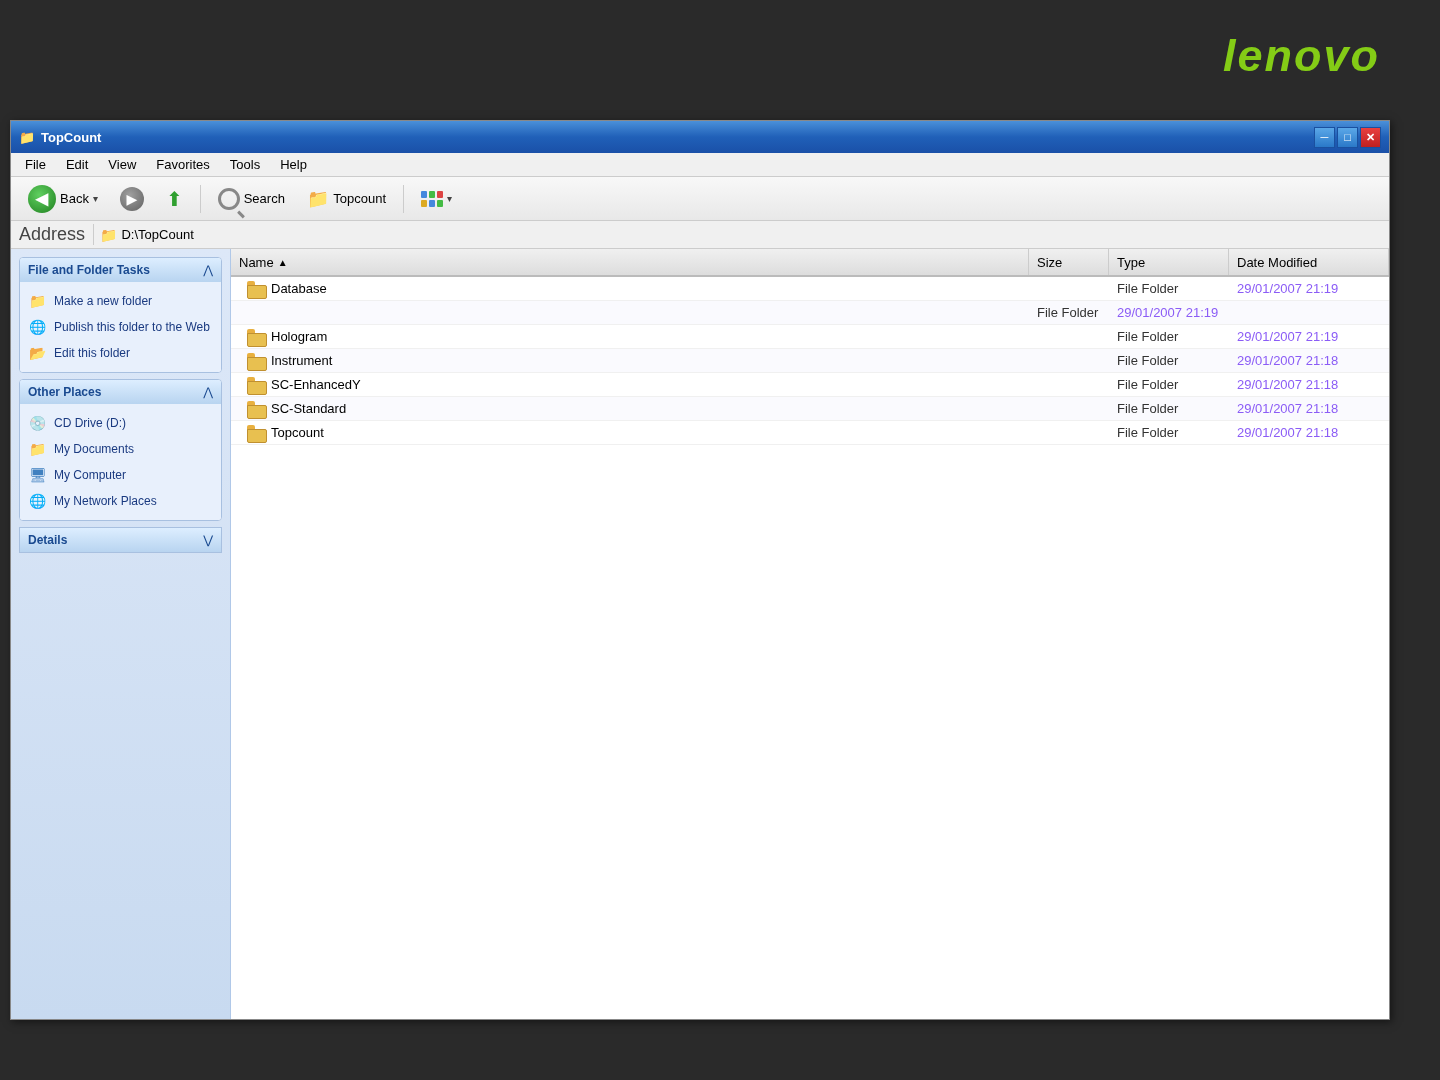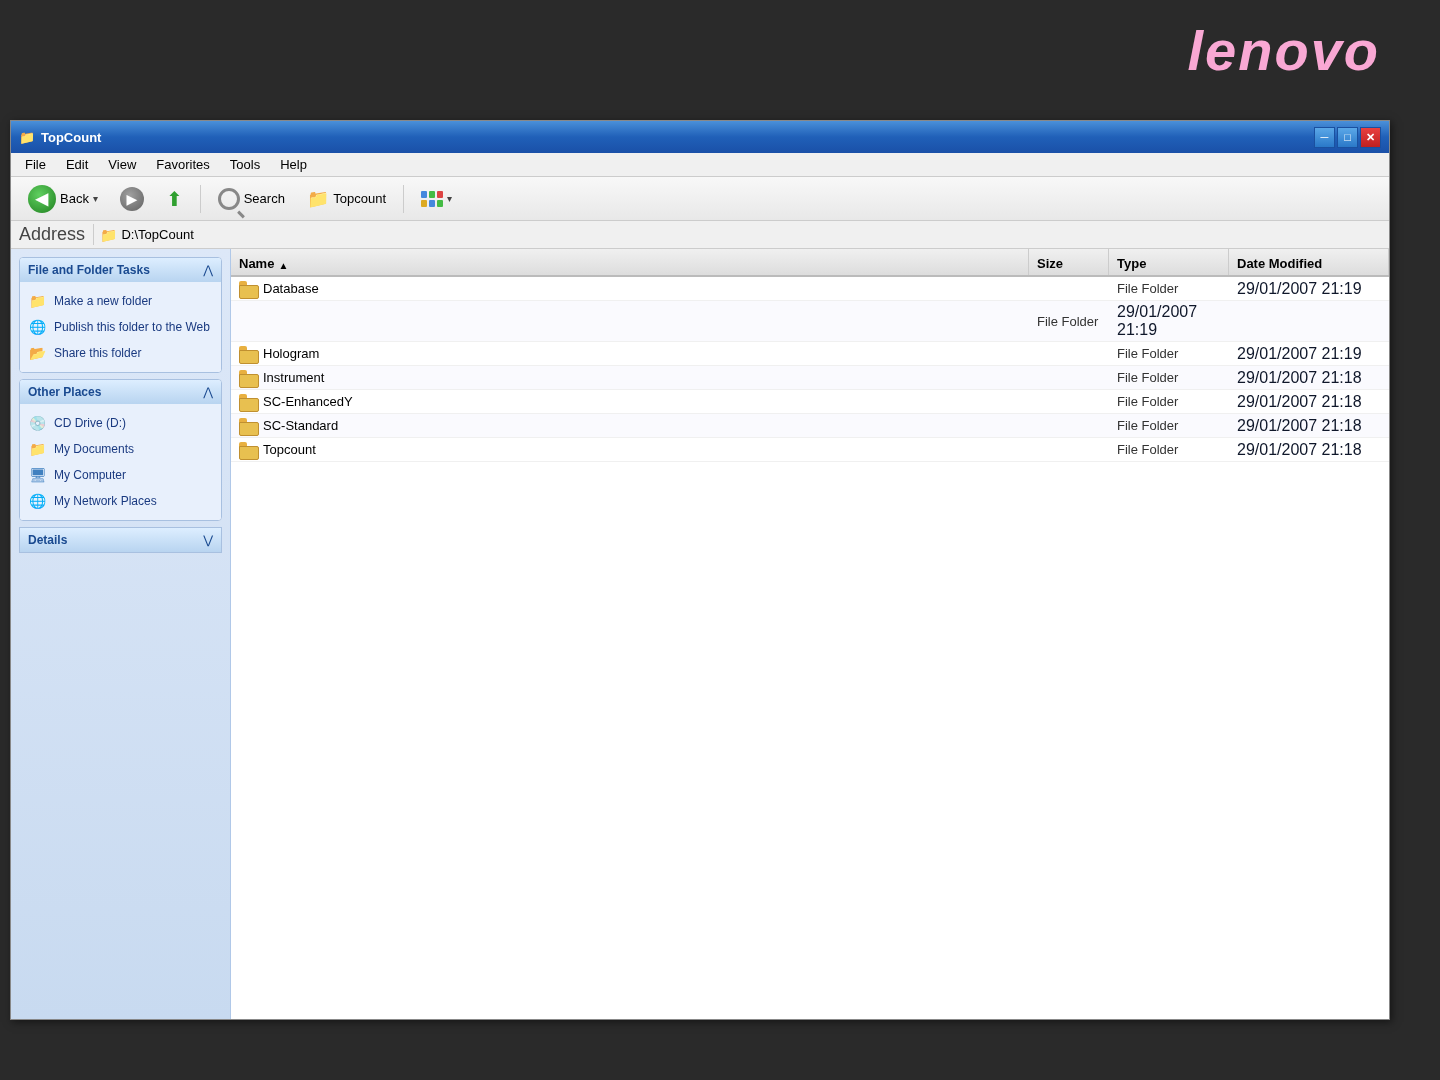--- a/index.html
+++ b/index.html
@@ -9,24 +9,24 @@
       background: #2a2a2a;
       font-family: 'Tahoma', 'Arial', sans-serif;
       font-size: 13px;
       overflow: hidden;
       position: relative;
     }
 
     
     .lenovo-brand {
       position: absolute;
-      top: 18px;
+      top: 30px;
       right: 60px;
-      color: #f9a8d4;
-      font-size: 56px;
+      color: #84cc16;
+      font-size: 45px;
       font-style: italic;
       font-weight: bold;
       font-family: 'Arial', sans-serif;
       letter-spacing: 2px;
     }
 
     
     .window {
       position: absolute;
       top: 120px;
@@ -256,39 +256,39 @@
       background: linear-gradient(to bottom, #f0f0f0, #ddd);
       border-bottom: 2px solid #bbb;
       min-height: 28px;
     }
     .col-header {
       padding: 4px 8px;
       font-size: 13px;
       color: #000;
       border-right: 1px solid #ccc;
       display: flex;
-      align-items: flex-end;
+      align-items: center;
       gap: 4px;
       cursor: pointer;
-      font-weight: bold;
     }
 
     
     .file-list {
       flex: 1;
       overflow-y: auto;
       background: white;
     }
     .file-row {
       display: grid;
       grid-template-columns: 1fr 80px 120px 160px;
       min-height: 24px;
       border-bottom: 1px solid #f0f0f0;
       align-items: center;
       cursor: pointer;
+      padding-left: 8px;
     }
     .file-row:nth-child(even) { background: #fafafe; }
 
     .file-name-cell {
       padding: 2px 8px;
       display: flex;
       align-items: center;
       gap: 6px;
       font-size: 13px;
     }
@@ -316,21 +316,21 @@
       left: 0;
       width: 18px;
       height: 12px;
       background: #e8c050;
       border-radius: 0 2px 2px 2px;
       border: 1px solid #c09030;
     }
 
     .file-size { padding: 2px 8px; font-size: 13px; color: #333; }
     .file-type { padding: 2px 8px; font-size: 13px; color: #333; }
-    .file-date { padding: 2px 8px; font-size: 16px; color: #0f172a; }
+    .file-date { padding: 2px 8px; font-size: 13px; color: #8b5cf6; }
 
     
     .details-panel {
       background: white;
       border: 1px solid #a8c0e0;
       border-radius: 0;
       overflow: hidden;
     }
     .details-header {
       background: linear-gradient(to bottom, #ddeeff, #b8d4f0);
@@ -475,21 +475,21 @@
           <div class="panel-item">
             <span class="task-icon folder-task-icon">📁</span>
             <span>Make a new folder</span>
           </div>
           <div class="panel-item">
             <span class="task-icon globe-icon">🌐</span>
             <span>Publish this folder to the Web</span>
           </div>
           <div class="panel-item">
             <span class="task-icon share-icon">📂</span>
-            <span>Share this folder</span>
+            <span>Edit this folder</span>
           </div>
         </div>
       </div>
 
       <div class="panel">
         <div class="panel-header">
           <span class="panel-title">Other Places</span>
           <span class="panel-collapse-icon">⋀</span>
         </div>
         <div class="panel-body">

